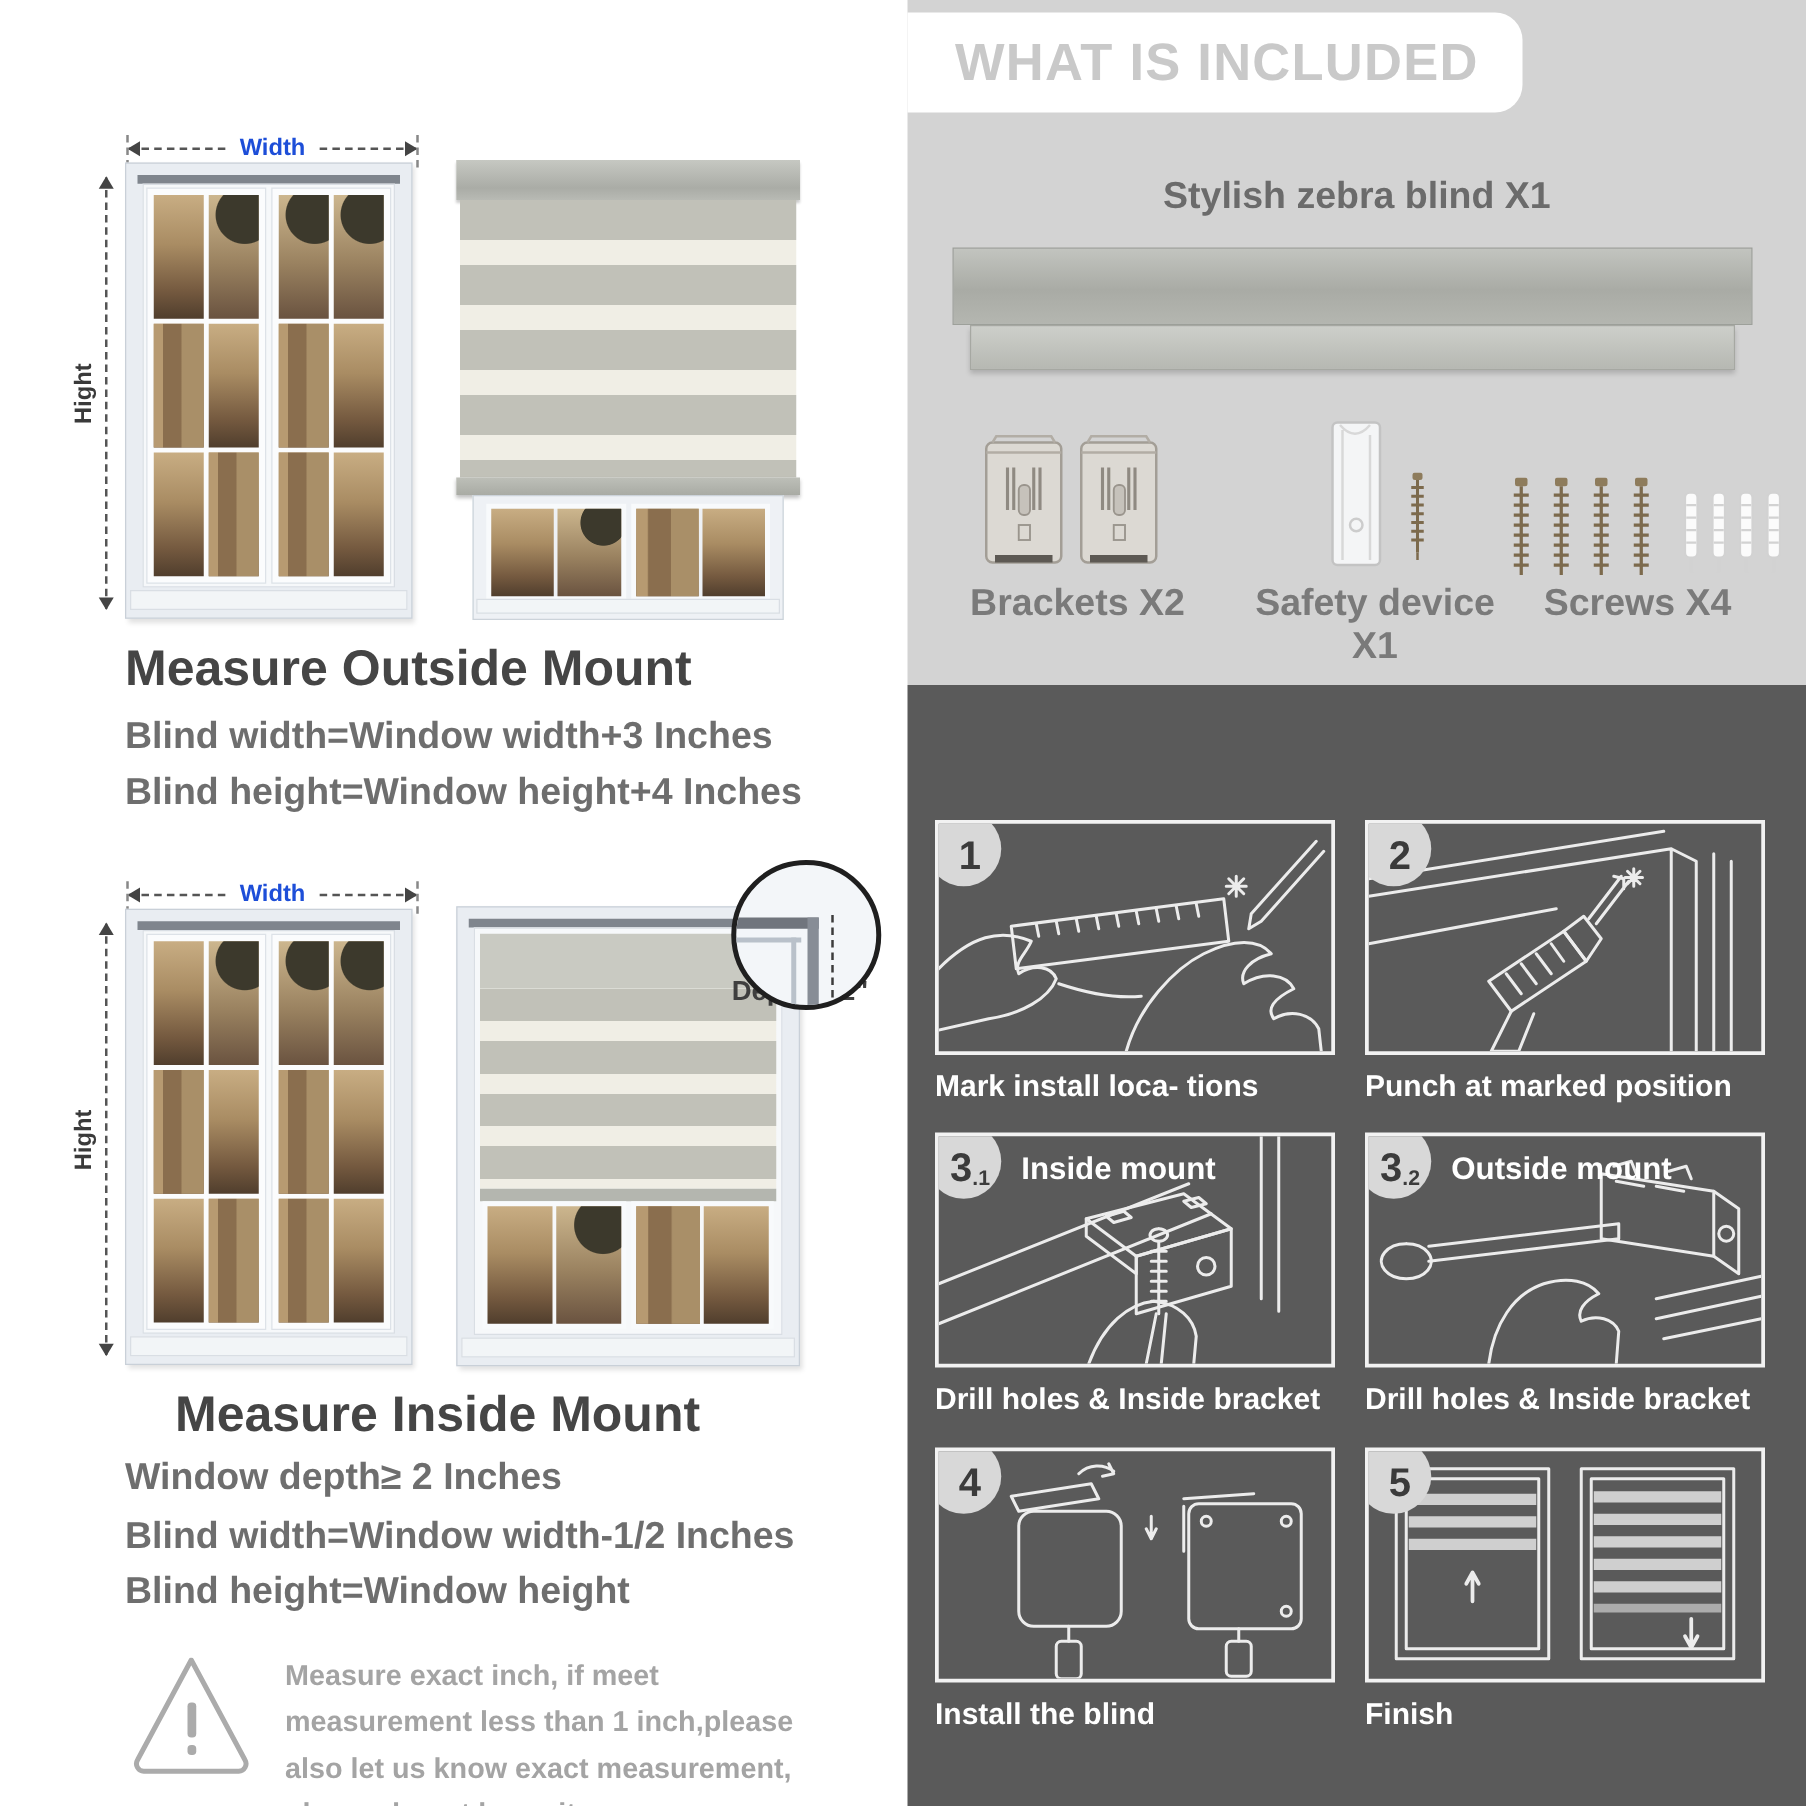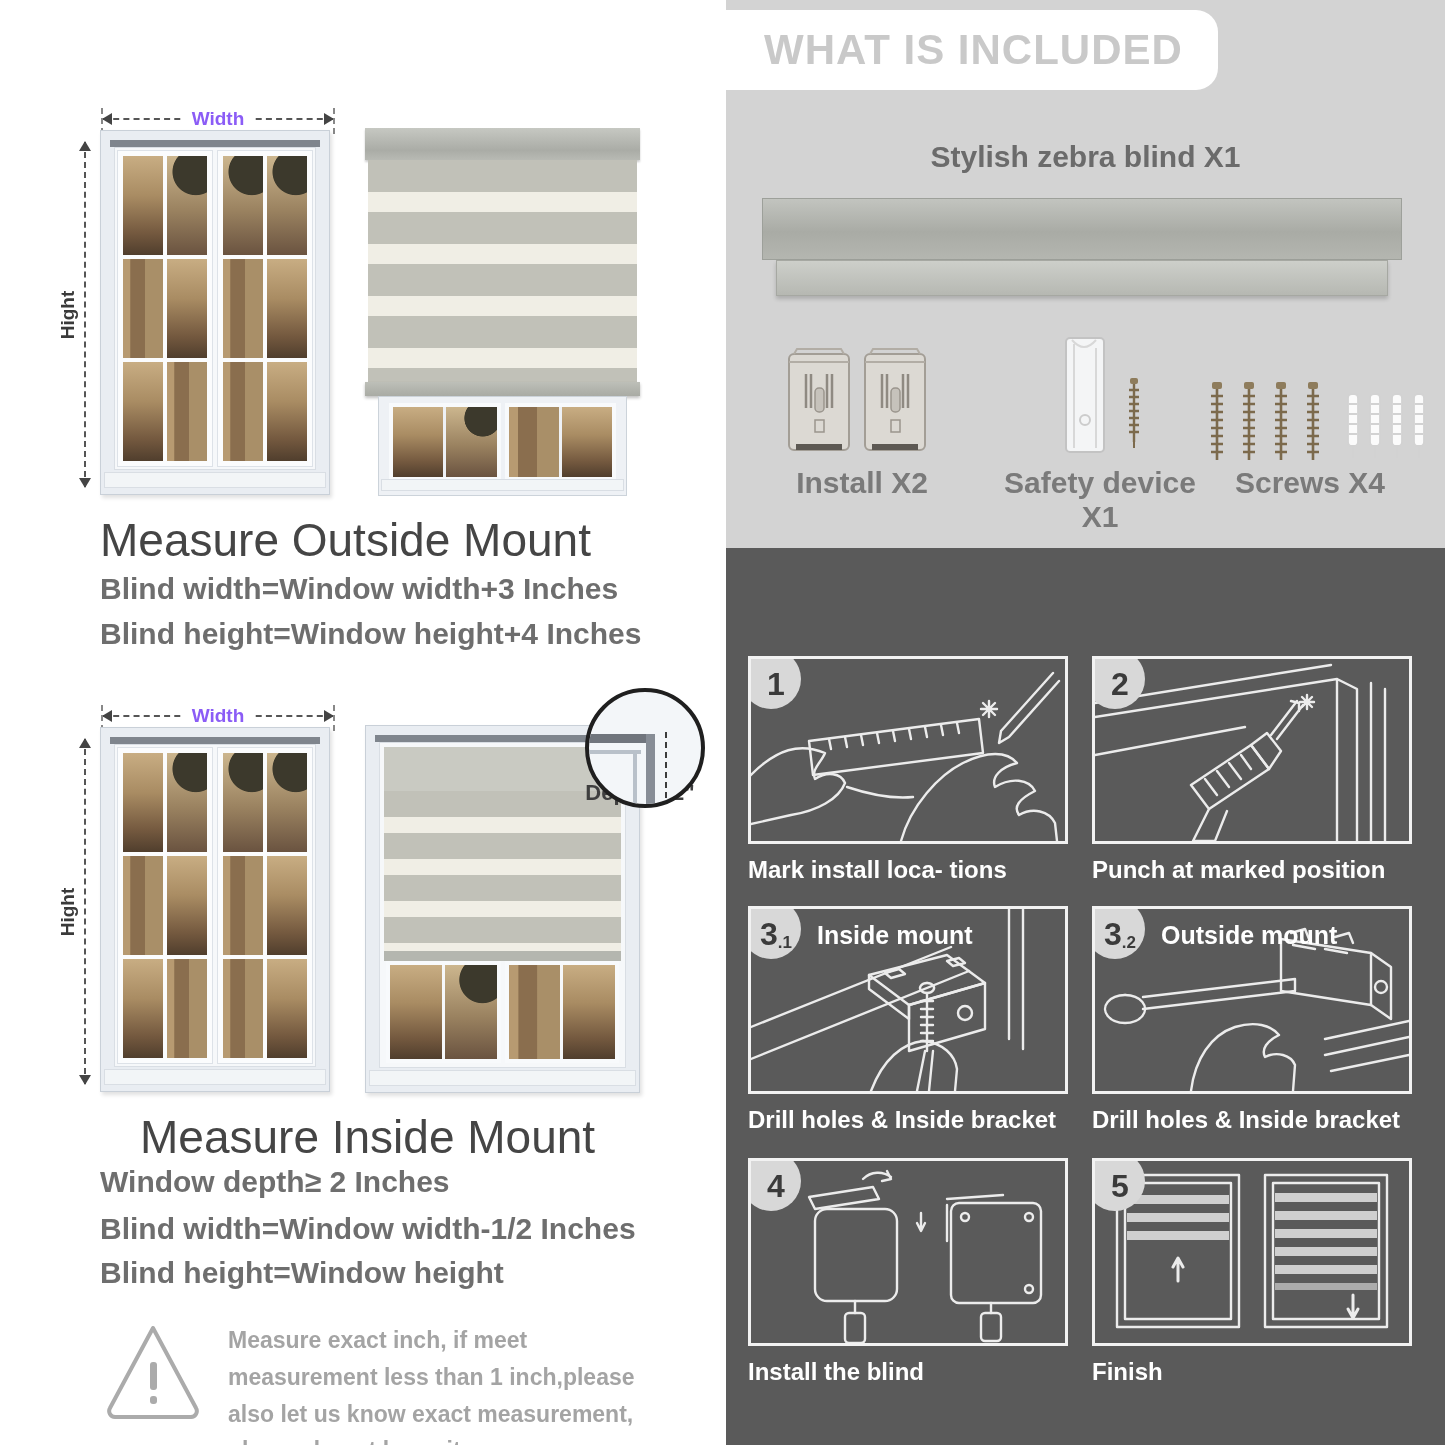--- a/index.html
+++ b/index.html
@@ -9,35 +9,35 @@
   
   .banner{position:absolute;display:flex;align-items:center;font-weight:bold;letter-spacing:1px;}
   .banner-left{left:0;top:14px;width:500px;height:74px;background:#bdbdbd;border-radius:0 20px 20px 0;
                color:#ffffff;font-size:42px;padding-left:38px;box-sizing:border-box;}
   .banner-included{left:726px;top:10px;width:492px;height:80px;background:#ffffff;border-radius:0 22px 22px 0;
                color:#c9c9c9;font-size:42px;padding-left:38px;box-sizing:border-box;}
   .banner-mount{left:726px;top:558px;width:566px;height:82px;background:#ffffff;border-radius:0 22px 22px 0;
                color:#3d3d3d;font-size:40px;padding-left:36px;box-sizing:border-box;}
 
   
-  .h-measure{position:absolute;left:100px;font-size:46px;font-weight:normal;color:#454545;}
+  .h-measure{position:absolute;left:100px;font-size:40px;font-weight:bold;color:#454545;}
   .t-line{position:absolute;left:100px;font-size:30px;font-weight:bold;color:#6e6e6e;}
   .note-text{position:absolute;left:228px;top:1322px;width:450px;font-size:23px;font-weight:bold;
              color:#a4a4a4;line-height:1.6;}
 
   
   .harrow{position:absolute;height:0;border-top:2px dashed #555;}
   .harrow .ah-l,.harrow .ah-r{position:absolute;top:-7px;width:0;height:0;
         border-top:6px solid transparent;border-bottom:6px solid transparent;}
   .harrow .ah-l{left:-1px;border-right:10px solid #444;}
   .harrow .ah-r{right:-1px;border-left:10px solid #444;}
   .harrow .tick{position:absolute;top:-12px;height:26px;border-left:2px dashed #888;}
   .harrow .tick.l{left:-2px}.harrow .tick.r{right:-2px}
   .harrow .lbl{position:absolute;left:50%;top:-1px;transform:translate(-50%,-50%);background:#fff;
-        padding:0 8px;font-size:19px;font-weight:bold;color:#8b5cf6;white-space:nowrap;}
+        padding:0 8px;font-size:19px;font-weight:bold;color:#1d4ed8;white-space:nowrap;}
   .varrow{position:absolute;width:0;border-left:2px dashed #555;}
   .varrow .av-t,.varrow .av-b{position:absolute;left:-7px;width:0;height:0;
         border-left:6px solid transparent;border-right:6px solid transparent;}
   .varrow .av-t{top:-1px;border-bottom:10px solid #444;}
   .varrow .av-b{bottom:-1px;border-top:10px solid #444;}
   .varrow .lbl{position:absolute;left:-18px;top:50%;transform:translate(-50%,-50%) rotate(-90deg);
         background:#fff;padding:0 6px;font-size:19px;font-weight:bold;color:#3a3a3a;white-space:nowrap;}
 
   
   .window{position:absolute;width:230px;height:365px;background:#e9edf2;border:1px solid #c9d0d8;
@@ -336,21 +336,21 @@
           <path d="M1,12 h8 M1,22 h8 M1,32 h8 M1,42 h8"></path>
         </g>
       <g transform="translate(68,0)">
           <rect x="0" y="2" width="10" height="52" rx="4"></rect>
           <path d="M5,54 l0,12" stroke-width="3"></path>
           <path d="M1,12 h8 M1,22 h8 M1,32 h8 M1,42 h8"></path>
         </g>
     </g>
   </svg>
 
-  <div class="item-label" style="left:762px;width:200px;">Install X2</div>
+  <div class="item-label" style="left:762px;width:200px;">Brackets X2</div>
   <div class="item-label" style="left:985px;width:230px;">Safety device X1</div>
   <div class="item-label" style="left:1225px;width:170px;">Screws X4</div>
 
   <div class="right-dark"></div>
 
   <div class="step-panel" style="left:748px;top:656px;">
     <svg class="lineart" width="314" height="182" viewBox="0 0 314 182" fill="none" stroke="#ececec" stroke-width="2.4" stroke-linecap="round" stroke-linejoin="round">
       <path d="M-4,120 C26,88 50,84 74,94 C70,104 60,110 64,120 C76,112 90,114 94,124 C88,140 66,152 40,156 L-4,166"></path>
       <path d="M58,82 L228,60 L232,94 L62,116 Z"></path>
       <path d="M78,80 l2,10 M94,78 l2,10 M110,76 l2,10 M126,74 l2,10 M142,72 l2,10 M158,70 l2,10 M174,68 l2,10 M190,66 l2,10 M206,64 l2,10"></path>

